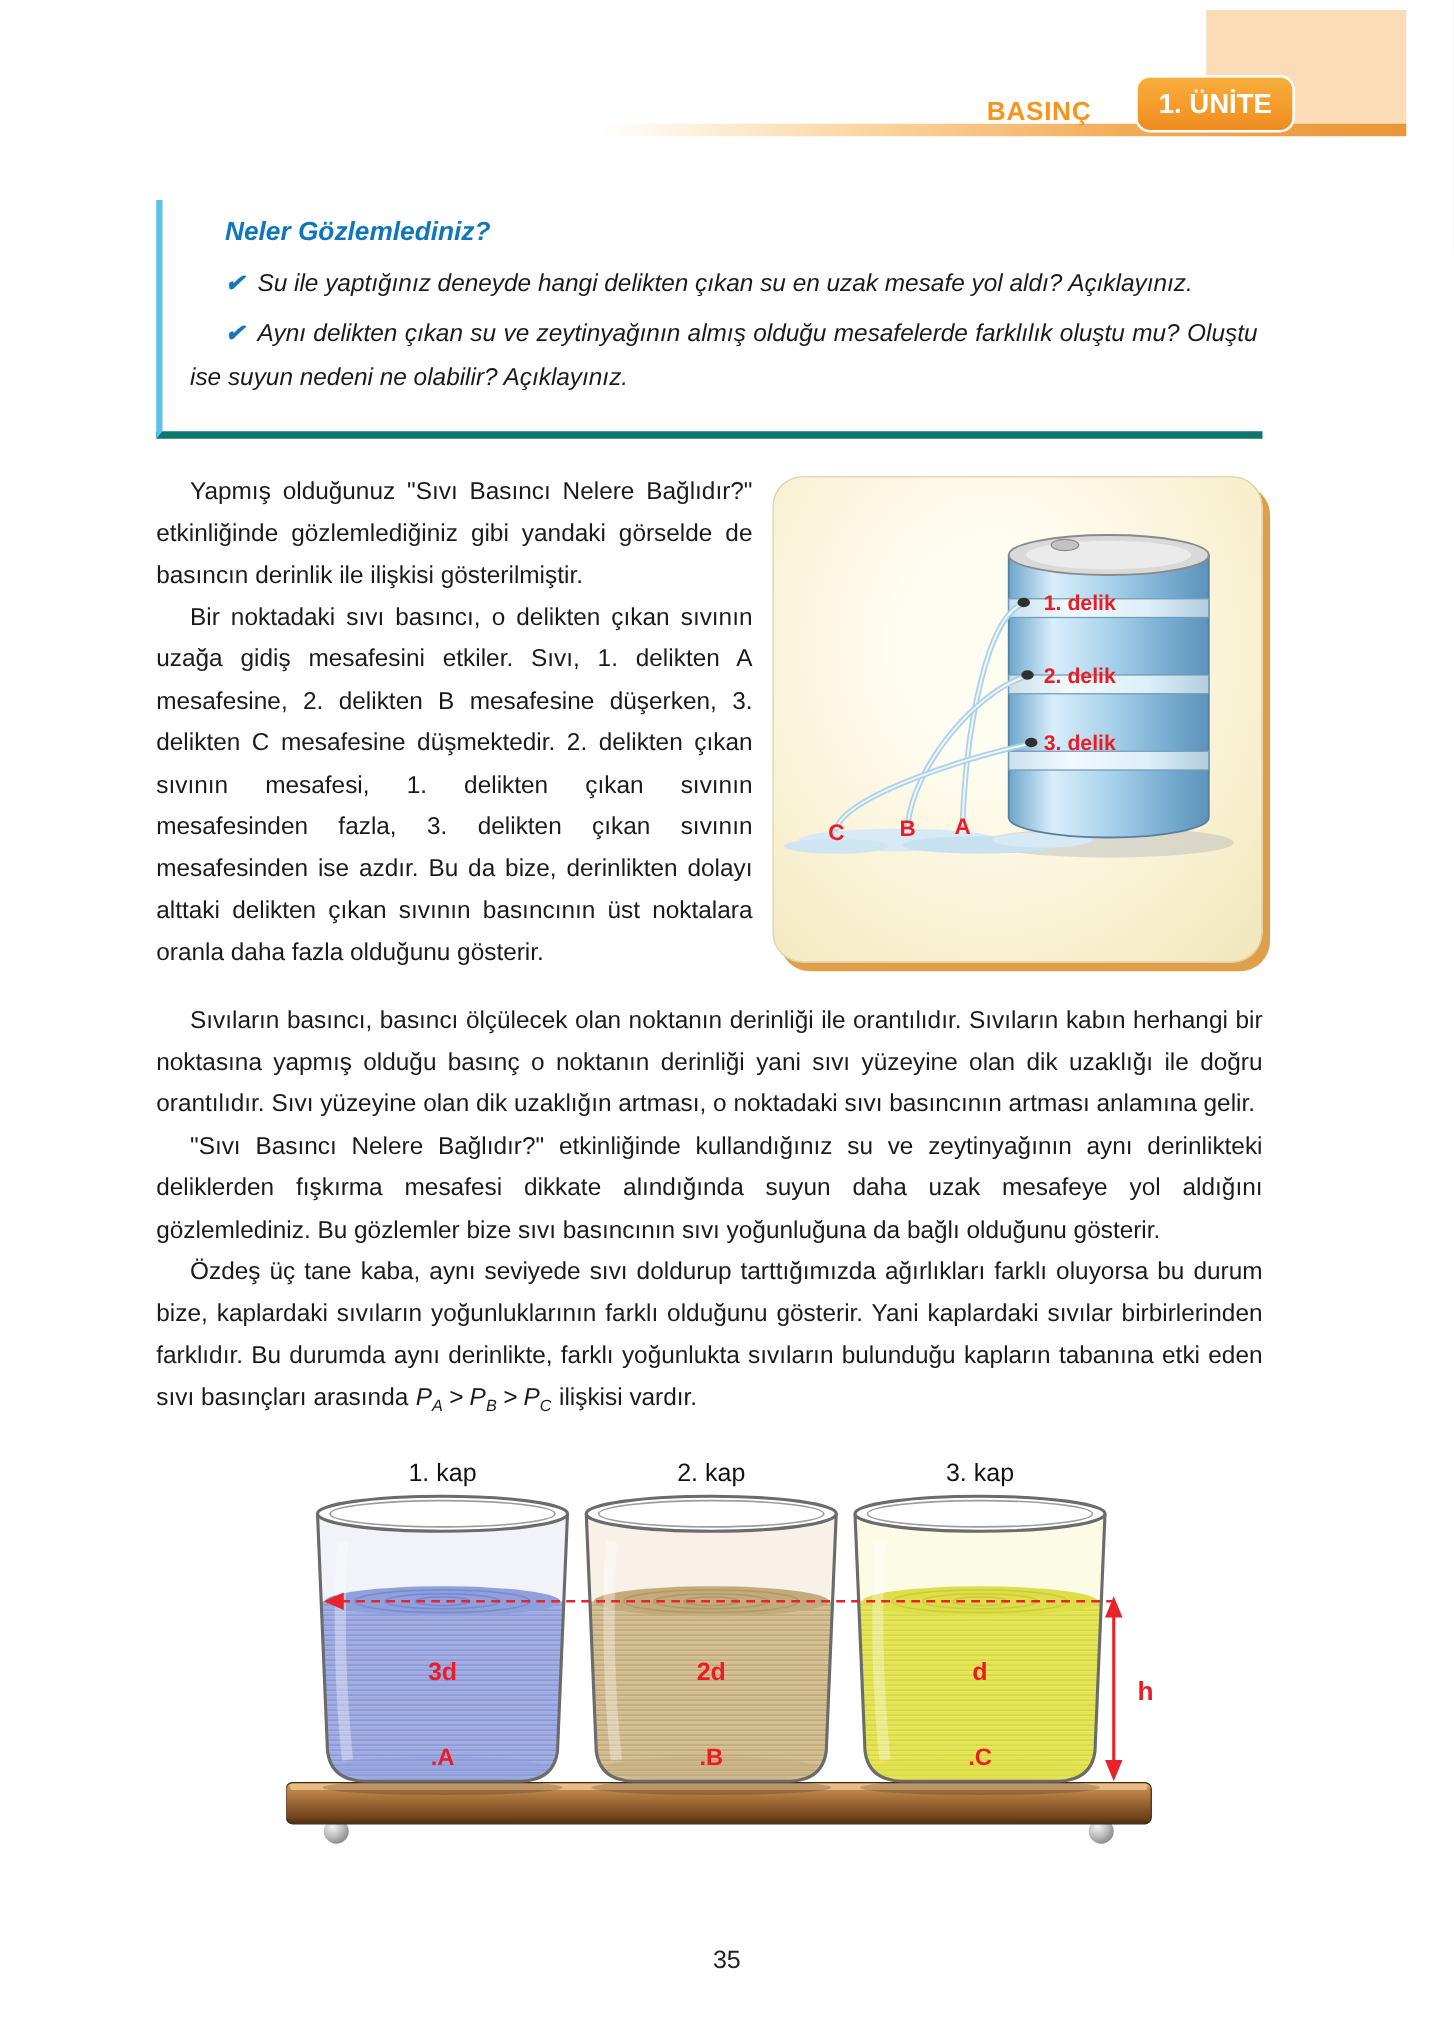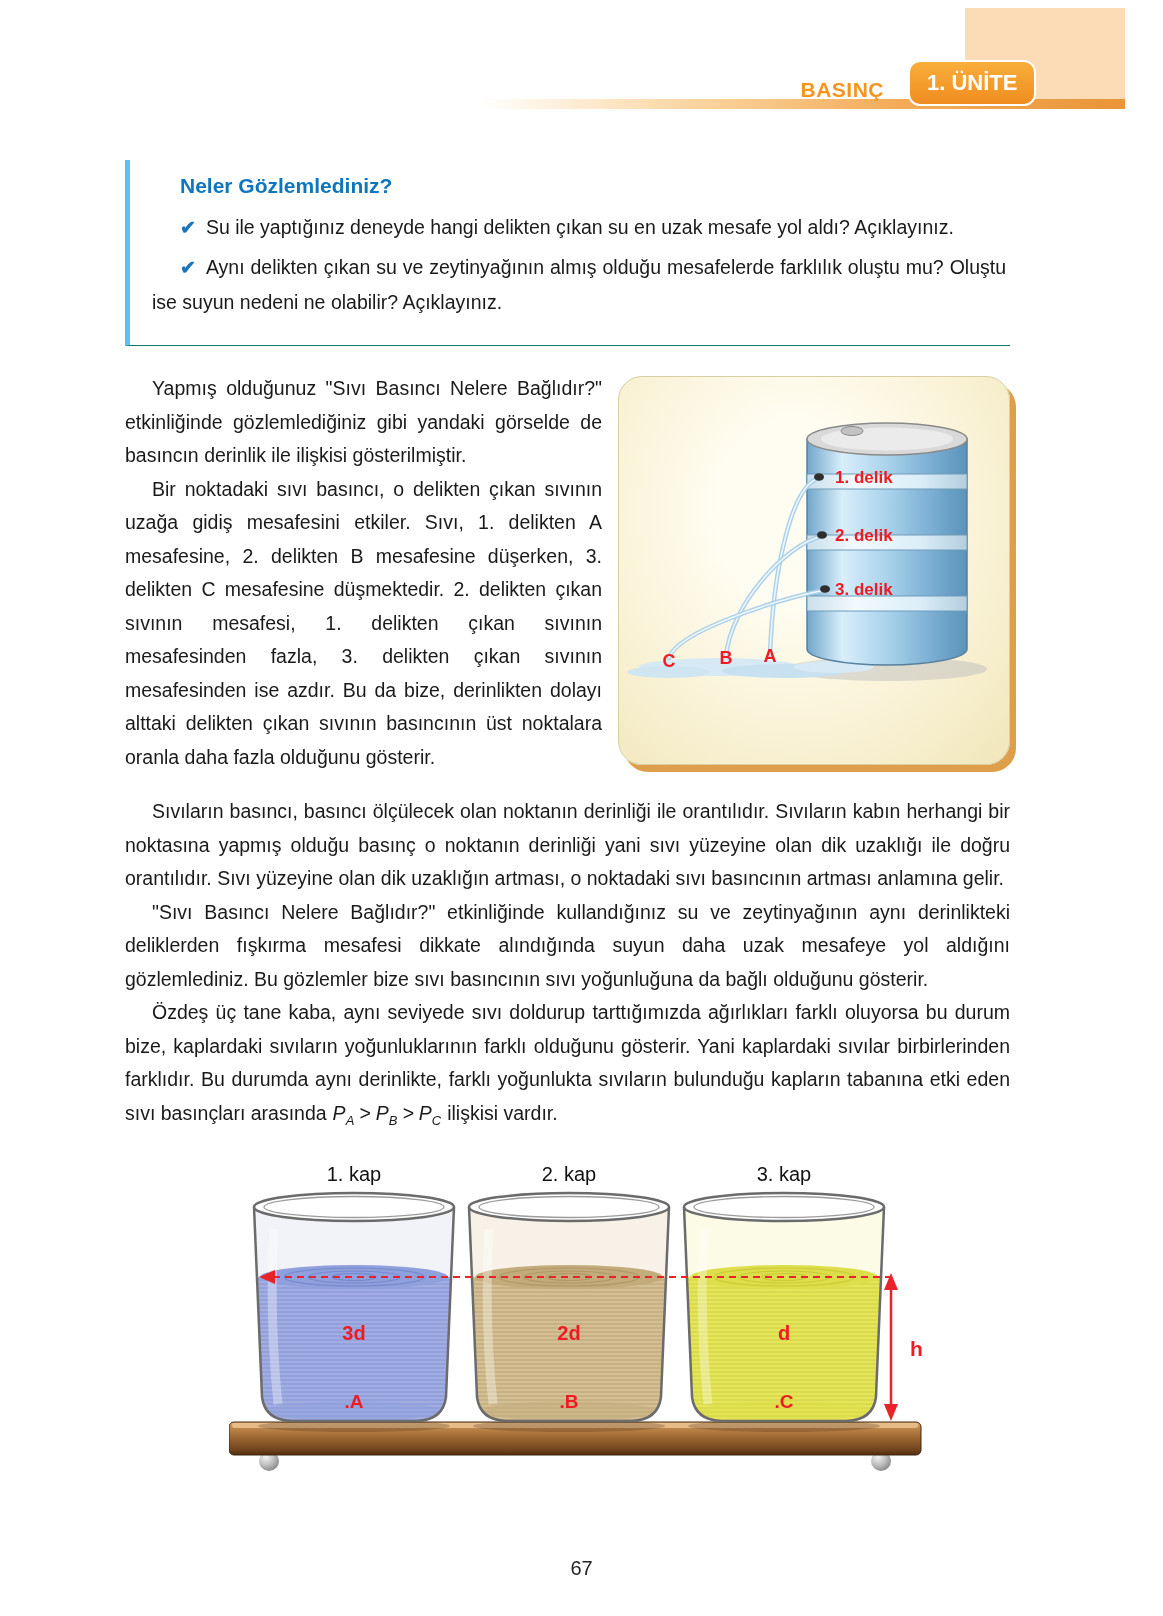--- a/index.html
+++ b/index.html
@@ -13,33 +13,34 @@
     color: #1a1a1a;
     overflow: hidden;
   }
   
   .corner-strip { position: absolute; top: 8px; right: 38px; width: 160px; height: 98px; background: #fcdcb6; }
   .header-rule {
     position: absolute; top: 99px; left: 480px; width: 645px; height: 10px;
     border-radius: 6px 0 0 6px;
     background: linear-gradient(to right, #ffffff 0%, #fbd9a8 30%, #f3ab58 65%, #ea9538 100%);
   }
-  .section-label { position: absolute; top: 78px; right: 279px; font-size: 21px; font-weight: bold; color: #f7941d; letter-spacing: 0.5px; }
+  .section-label { position: absolute; top: 78px; right: 290px; font-size: 21px; font-weight: bold; color: #f7941d; letter-spacing: 0.5px; }
   .unit-badge {
     position: absolute; top: 60px; left: 908px;
     background: linear-gradient(#f9ae3c, #ef8d1f);
     color: #fff; font-weight: bold; font-size: 22px;
     padding: 8px 17px; border-radius: 12px; border: 2px solid #fff;
   }
   
   .obs-box {
     margin: 160px 153px 0 125px;
     border-left: 5px solid #5ec1ea;
-    border-bottom: 1px solid #0f766e;
+    border-bottom: 6px solid #0f766e;
     padding: 10px 4px 20px 22px;
+    font-style: italic;
   }
   .obs-title { margin: 4px 0 12px 28px; font-size: 21px; color: #0e76bc; font-weight: bold; }
   .obs-item { margin: 6px 0; font-size: 19.5px; line-height: 1.76; text-align: justify; text-indent: 28px; }
   .check { color: #1b75bc; font-size: 19px; margin-right: 10px; font-weight: bold; }
   
   .content { margin: 26px 153px 0 125px; }
   .figure-barrel {
     float: right; width: 392px; height: 389px; margin: 4px 0 30px 16px;
     background: radial-gradient(ellipse at 45% 35%, #fffdf2 25%, #faf3d8 60%, #f1e6ba 100%);
     border: 1px solid #d8cfa6; border-radius: 24px;
@@ -259,14 +260,14 @@
         <text x="125" y="181" class="red-label" font-size="20" text-anchor="middle">3d</text>
         <text x="340" y="181" class="red-label" font-size="20" text-anchor="middle">2d</text>
         <text x="555" y="181" class="red-label" font-size="20" text-anchor="middle">d</text>
         <text x="125" y="249" class="red-label" font-size="19" text-anchor="middle">.A</text>
         <text x="340" y="249" class="red-label" font-size="19" text-anchor="middle">.B</text>
         <text x="555" y="249" class="red-label" font-size="19" text-anchor="middle">.C</text>
       </svg>
     </div>
   </section>
 
-  <div class="page-number">67</div>
+  <div class="page-number">35</div>
 </div>
 
 </body></html>

